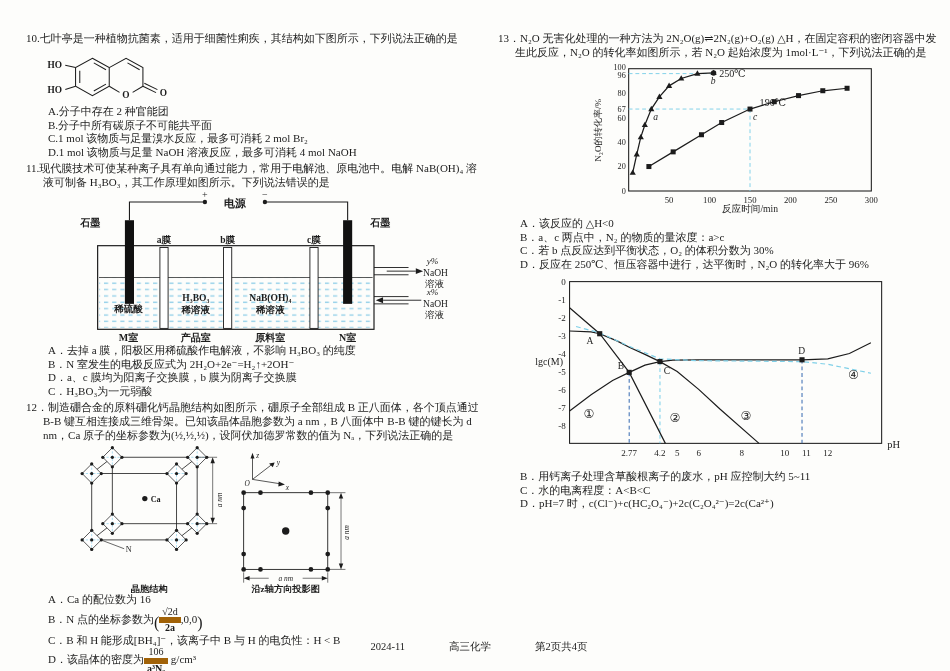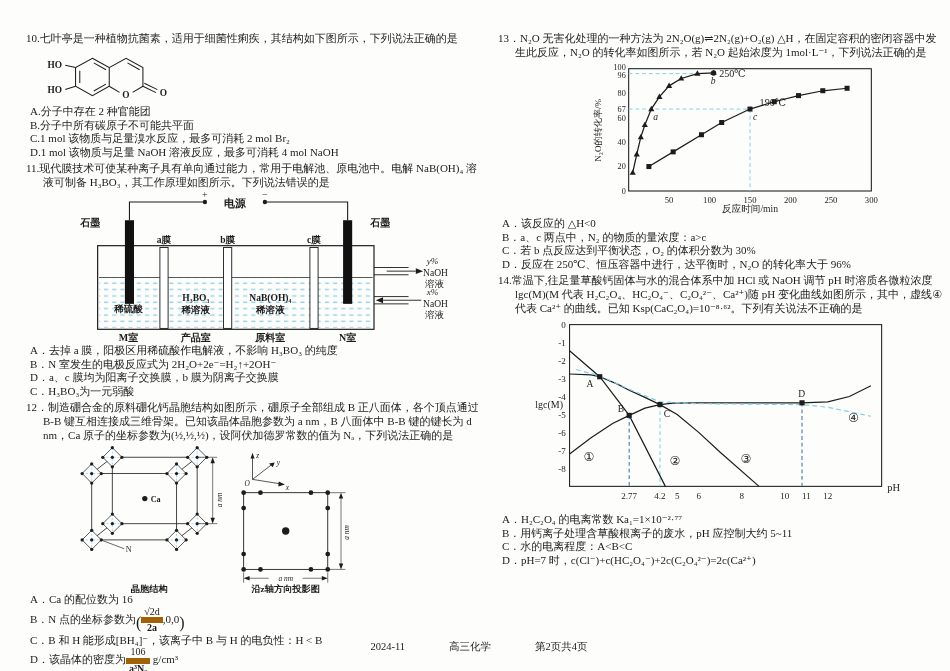--- a/index.html
+++ b/index.html
@@ -3,21 +3,21 @@
 <meta charset="utf-8">
 <style>
   html,body{margin:0;padding:0;}
   body{width:950px;height:671px;background:#fdfdfb;position:relative;overflow:hidden;
        font-family:"Liberation Serif","DejaVu Serif","DejaVu Sans",serif;
        font-size:11px;color:#1c1c1c;}
   .col{position:absolute;top:32px;}
   #col-left{left:26px;width:456px;}
   #col-right{left:498px;width:444px;}
   .stem{line-height:1.27;padding-left:17px;text-indent:-17px;margin-bottom:1px;}
-  .opts{margin-left:4px;}
+  .opts{margin-left:22px;}
   .opt{line-height:1.25;}
   .q{margin-bottom:2px;}
   .fig{display:block;}
   svg text{font-family:"Liberation Serif","DejaVu Serif","DejaVu Sans",serif;fill:#1c1c1c;}
   .frac{display:inline-block;vertical-align:-0.85em;text-align:center;line-height:1.05;font-size:10px;}
   .frac .num{display:block;border-bottom:6px solid #a16207;padding:0 3px;}
   .frac .den{display:block;padding:0 3px;font-weight:bold;}
   .bigp{font-size:16px;vertical-align:-0.3em;}
   #footer{position:absolute;top:640px;left:4px;width:100%;text-align:center;font-size:10.5px;}
   #footer span{margin:0 22px;}
@@ -282,21 +282,20 @@
       </svg>
       <div class="opts">
         <div class="opt">A．该反应的 △H&lt;0</div>
         <div class="opt">B．a、c 两点中，N₂ 的物质的量浓度：a&gt;c</div>
         <div class="opt">C．若 b 点反应达到平衡状态，O₂ 的体积分数为 30%</div>
         <div class="opt">D．反应在 250℃、恒压容器中进行，达平衡时，N₂O 的转化率大于 96%</div>
       </div>
     </section>
 
     <section class="q">
-      <div class="stem">14.常温下,往足量草酸钙固体与水的混合体系中加 HCl 或 NaOH 调节 pH 时溶质各微粒浓度 lgc(M)(M 代表 H₂C₂O₄、HC₂O₄⁻、C₂O₄²⁻、Ca²⁺)随 pH 变化曲线如图所示，其中，虚线④代表 Ca²⁺ 的曲线。已知 Ksp(CaC₂O₄)=10⁻⁸·⁶²。下列有关说法不正确的是</div>
       <svg class="fig" id="q14-chart" width="392" height="196" viewBox="0 0 412 206" style="margin-left:24px">
         <rect x="50" y="8" width="328" height="170" fill="none" stroke="#1c1c1c" stroke-width="1.1"></rect>
         <g id="q14-plot">
             <line x1="112.65931034482759" y1="103.38888888888889" x2="112.65931034482759" y2="178" stroke="#3d6fb4" stroke-width="1.1" stroke-dasharray="4 3"></line>
             <line x1="145.00689655172414" y1="92.05555555555556" x2="145.00689655172414" y2="178" stroke="#7fd0e8" stroke-width="1.1" stroke-dasharray="4 3"></line>
             <line x1="294.3034482758621" y1="90.16666666666666" x2="294.3034482758621" y2="178" stroke="#3d6fb4" stroke-width="1.1" stroke-dasharray="4 3"></line>
             <path d="M50.0,144.0 L72.6,127.0 L95.2,111.9 L112.7,103.4 L129.2,95.8 L145.0,92.1 L158.6,90.5 L185.7,90.2 L294.3,90.2 L321.4,89.2 L344.1,83.6 L366.7,72.2" fill="none" stroke="#1c1c1c" stroke-width="1.25"></path>
             <path d="M50.0,35.4 L81.7,62.8 L112.7,103.4 L150.7,178.0" fill="none" stroke="#1c1c1c" stroke-width="1.25"></path>
             <path d="M50.0,59.9 L72.6,60.9 L81.7,62.8 L99.8,70.3 L112.7,76.9 L129.2,84.5 L145.0,92.1 L163.1,102.4 L185.7,121.3 L208.3,142.1 L249.1,178.0" fill="none" stroke="#1c1c1c" stroke-width="1.25"></path>
             <path d="M56.8,55.2 L81.7,61.8 L112.7,76.0 L145.0,89.2 L185.7,91.1 L294.3,92.1 L321.4,94.9 L344.1,99.6 L366.7,104.3" fill="none" stroke="#7fd0e8" stroke-width="1.25" stroke-dasharray="5 3.5"></path>
@@ -327,21 +326,20 @@
             <text x="46" y="87.05555555555556" font-size="9.5" text-anchor="end">-4</text>
             <text x="46" y="105.94444444444444" font-size="9.5" text-anchor="end">-5</text>
             <text x="46" y="124.83333333333334" font-size="9.5" text-anchor="end">-6</text>
             <text x="46" y="143.72222222222223" font-size="9.5" text-anchor="end">-7</text>
             <text x="46" y="162.61111111111111" font-size="9.5" text-anchor="end">-8</text>
           </g>
         <text x="14" y="96" font-size="10.5">lgc(M)</text>
         <text x="384" y="183" font-size="11">pH</text>
       </svg>
       <div class="opts">
-        <div class="opt">A．H₂C₂O₄ 的电离常数 Ka₁=1×10⁻²·⁷⁷</div>
         <div class="opt">B．用钙离子处理含草酸根离子的废水，pH 应控制大约 5~11</div>
         <div class="opt">C．水的电离程度：A&lt;B&lt;C</div>
         <div class="opt">D．pH=7 时，c(Cl⁻)+c(HC₂O₄⁻)+2c(C₂O₄²⁻)=2c(Ca²⁺)</div>
       </div>
     </section>
   </div>
 
   <div id="footer">
     <span>2024-11</span><span>高三化学</span><span>第2页共4页</span>
   </div>

